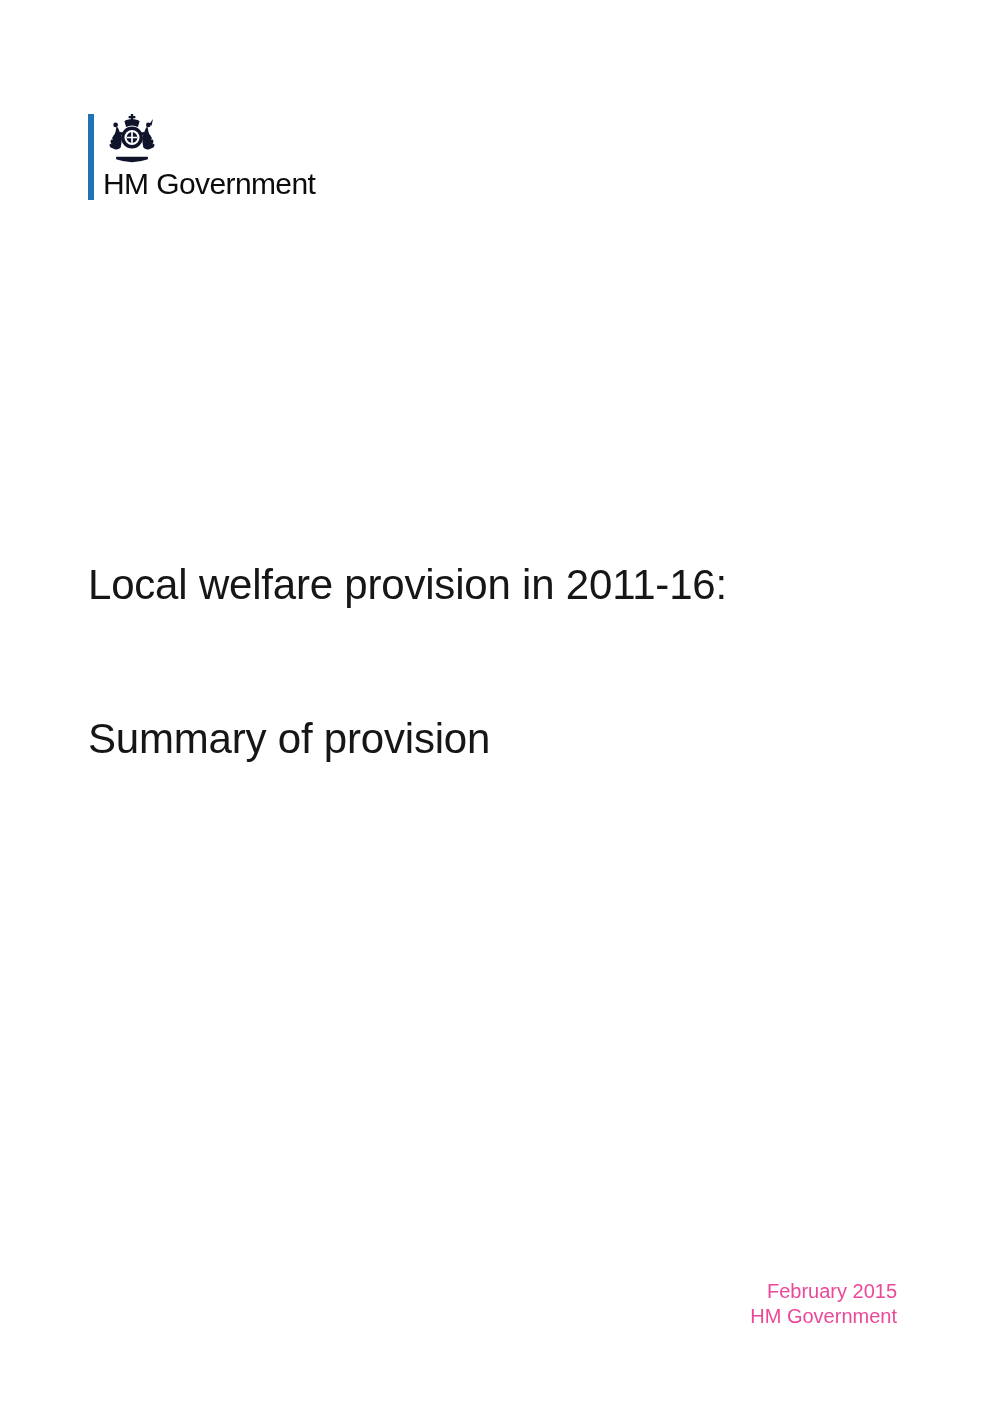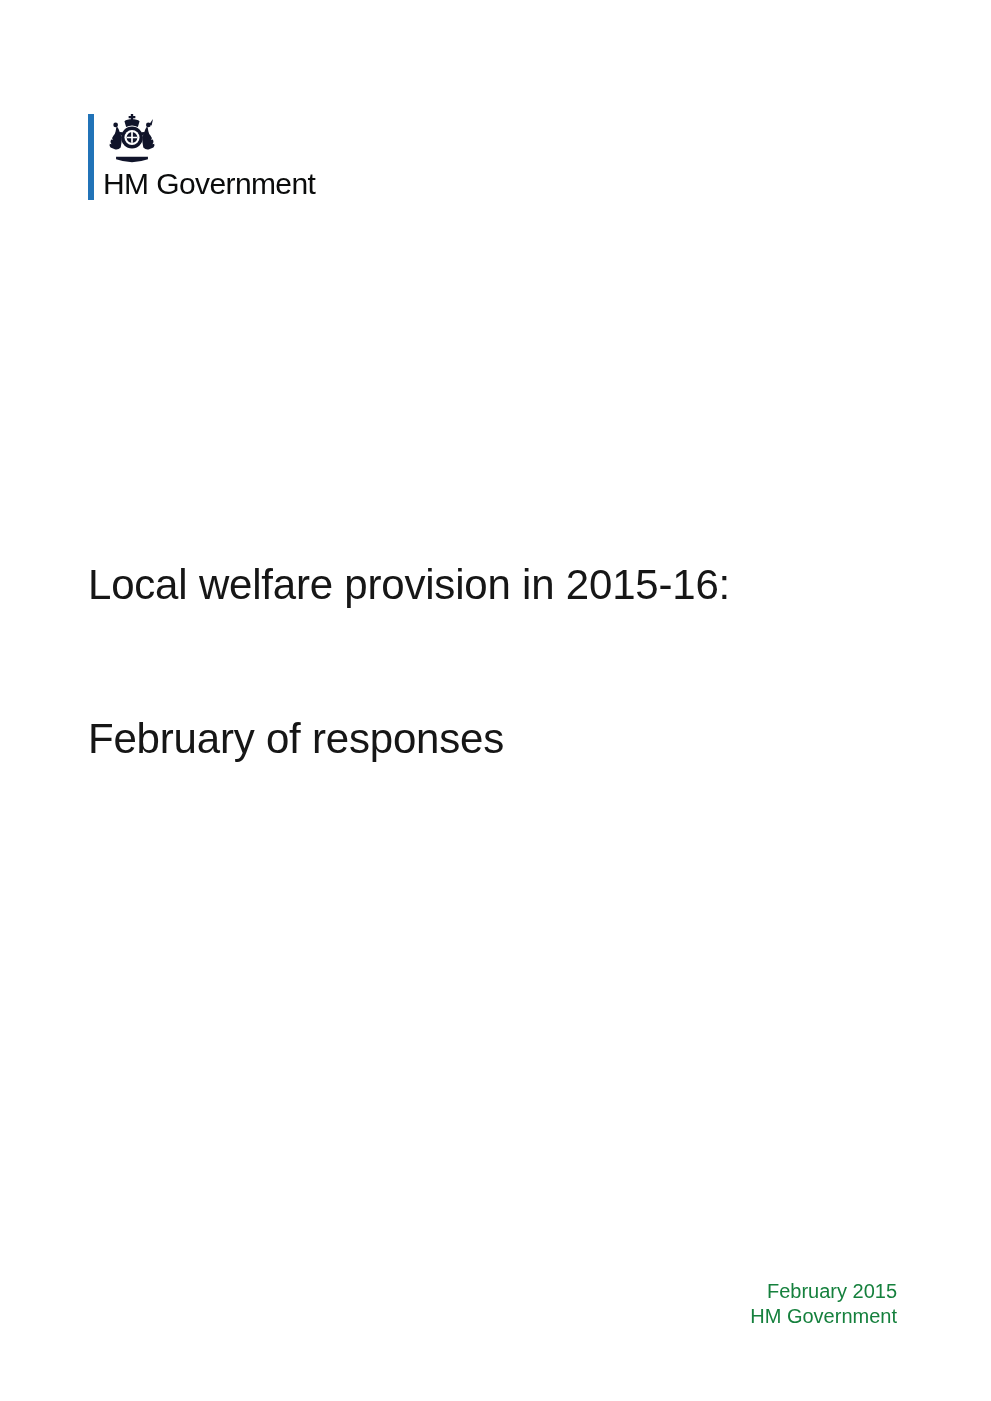--- a/index.html
+++ b/index.html
@@ -36,21 +36,21 @@
     font-size: 42px; line-height: 50px;
     font-weight: 400; color: #161616;
     letter-spacing: -0.2px;
   }
 
   
   .footer {
     position: absolute; right: 94px; top: 1247px;
     text-align: right;
     font-size: 20px; line-height: 25px;
-    color: #15803d;
+    color: #ec4899;
   }
 </style>
 </head>
 <body>
 
 <div class="page">
 
   <header class="logo">
     <div class="logo-bar"></div>
     <div class="logo-body">
@@ -77,23 +77,23 @@
 
           <path d="M13 51h38v3q-9.5 3.4-19 3.4T13 54z"></path>
         </svg>
       </span>
       <div class="logo-text">HM Government</div>
     </div>
   </header>
 
   <main>
     <h1 class="title" style="margin:0;">
-      <span>Local welfare provision in 2015-16:</span><br>
+      <span>Local welfare provision in 2011-16:</span><br>
     </h1>
-    <h2 class="subtitle" style="margin:0;">February of responses</h2>
+    <h2 class="subtitle" style="margin:0;">Summary of provision</h2>
   </main>
 
   <footer class="footer">
     <div>February 2015</div>
     <div>HM Government</div>
   </footer>
 
 </div>
 
 </body></html>

